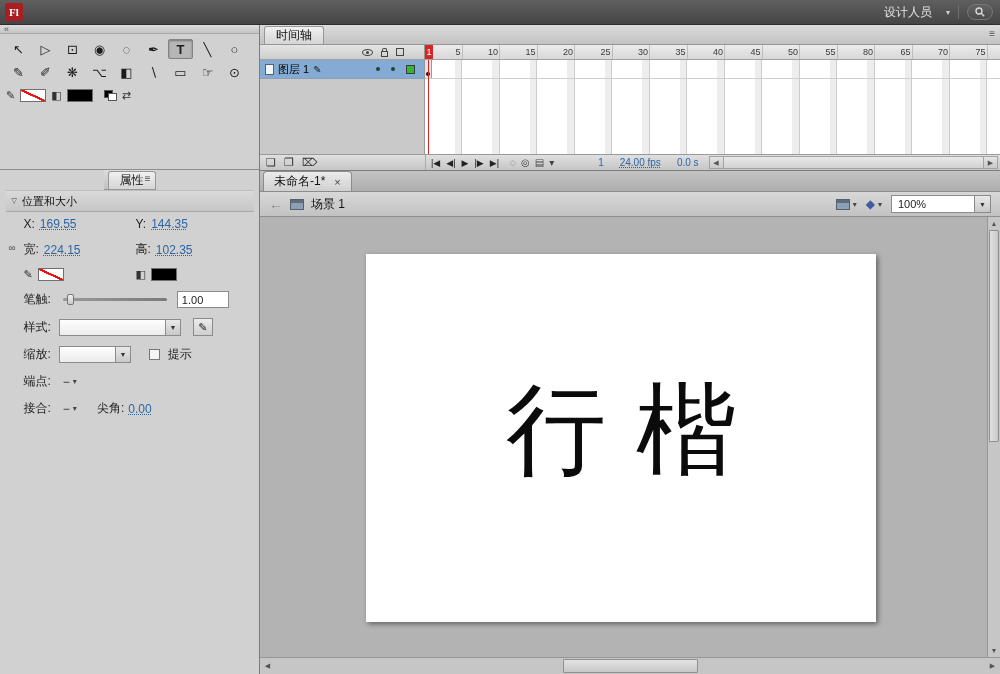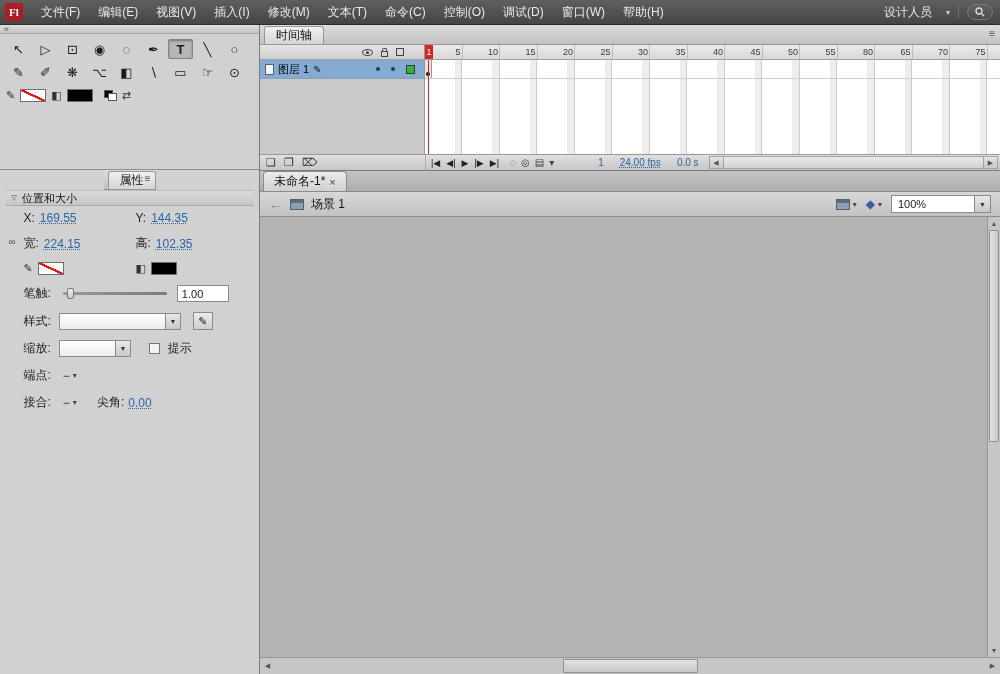--- a/index.html
+++ b/index.html
@@ -45,21 +45,21 @@
   .bw-default::before { content:""; position:absolute; left:0; top:0; width:7px; height:6px; background:#000; border:1px solid #555; }
   .bw-default::after { content:""; position:absolute; right:0; bottom:0; width:7px; height:6px; background:#fff; border:1px solid #555; }
 
   
   .props-panel { flex:1; display:flex; flex-direction:column; min-height:0;align-items:center; }
   .props-body { flex:1; background:#d1d1d1; overflow:hidden; }
   .obj-row { display:flex; align-items:center; gap:18px; padding:9px 12px 11px; }
   .obj-icon { width:36px; height:31px; background:#eaeaea; border:1px solid #8a8a8a; position:relative; }
   .obj-icon::before { content:""; position:absolute; left:5px; top:4px; width:15px; height:13px; background:#ababab; border:1px solid #777; border-radius:3px; }
   .obj-icon::after { content:""; position:absolute; right:5px; bottom:4px; width:13px; height:13px; background:#bdbdbd; border:1px solid #777; border-radius:50%; }
-  .section-hd { height:16px; background:linear-gradient(#dadada,#c6c6c6); border-top:1px solid #bdbdbd; border-bottom:1px solid #a9a9a9; display:flex; align-items:center; gap:5px; padding-left:6px; font-size:11px; color:#111; }
+  .section-hd { height:22px; background:linear-gradient(#dadada,#c6c6c6); border-top:1px solid #bdbdbd; border-bottom:1px solid #a9a9a9; display:flex; align-items:center; gap:5px; padding-left:6px; font-size:11px; color:#111; }
   .tri { font-size:7px; color:#444; }
   .prow { display:flex; align-items:center; padding:5px 10px 5px 18px; gap:4px; position:relative; font-size:12px; }
   .pcell { width:108px; display:flex; gap:5px; align-items:center; }
   .hot { color:#2c66a5; text-decoration:underline dotted 1px; cursor:default; }
   .linkicon { position:absolute; left:3px; top:6px; font-size:10px; color:#555; }
   .plabel { color:#222; }
   .slider-track { width:104px; height:3px; background:linear-gradient(to right,#9a9a9a,#7a7a7a); border-radius:2px; position:relative; margin:0 6px 0 8px; }
   .slider-thumb { position:absolute; left:4px; top:-4px; width:7px; height:11px; background:linear-gradient(#f0f0f0,#c9c9c9); border:1px solid #777; border-radius:2px; }
   .numbox { width:52px; height:17px; background:#fff; border:1px solid #8b8b8b; font-size:11px; padding:0 4px; display:flex; align-items:center; }
   .dd { height:17px; background:linear-gradient(#fefefe,#ececec); border:1px solid #8b8b8b; position:relative; display:flex; align-items:center; padding:0 18px 0 5px; font-size:11px; }
@@ -104,21 +104,21 @@
   .playback { display:flex; align-items:center; gap:4px; margin-left:4px; font-size:9px; color:#222; }
   .playback span { padding:0 1px; }
   .onion { display:flex; align-items:center; gap:5px; margin-left:10px; font-size:10px; color:#444; }
   .tl-nums { display:flex; align-items:center; gap:16px; margin-left:44px; font-size:10px; }
   .tl-scroll { flex:1; height:13px; margin:0 2px 0 10px; background:#cfcfcf; border:1px solid #a3a3a3; display:flex; align-items:stretch; }
   .tl-scroll .arr { width:13px; display:flex; align-items:center; justify-content:center; font-size:7px; color:#555; background:linear-gradient(#e4e4e4,#c9c9c9); }
   .tl-scroll .thumb { flex:1; background:linear-gradient(#e9e9e9,#d2d2d2); border-left:1px solid #a3a3a3; border-right:1px solid #a3a3a3; }
 
   
   .doc-tabbar { height:21px; flex:0 0 21px; background:linear-gradient(#c3c3c3,#aeaeae); border-bottom:1px solid #8b8b8b; display:flex; align-items:flex-end; padding-left:3px; }
-  .doc-tab { height:20px; background:linear-gradient(#ebebeb,#d0d0d0); border:1px solid #8b8b8b; border-bottom:none; border-radius:4px 4px 0 0; display:flex; align-items:center; gap:4px; padding:8px 10px; font-size:12px; color:#111; }
+  .doc-tab { height:20px; background:linear-gradient(#ebebeb,#d0d0d0); border:1px solid #8b8b8b; border-bottom:none; border-radius:4px 4px 0 0; display:flex; align-items:center; gap:9px; padding:8px 10px; font-size:12px; color:#111; }
   .doc-close { font-size:11px; color:#444; }
   .edit-bar { height:25px; flex:0 0 25px; background:linear-gradient(#d8d8d8,#c2c2c2); border-bottom:1px solid #8d8d8d; display:flex; align-items:center; gap:7px; padding:0 9px; }
   .back-arrow { color:#8a8a8a; font-size:14px; }
   .icon-clap { width:14px; height:11px; background:#8ba0b5; border:1px solid #56616d; position:relative; }
   .icon-clap::before { content:""; position:absolute; left:0; top:0; right:0; height:3px; background:#5e6c7b; }
   .scene-name { font-size:12px; color:#111; }
   .edit-bar-right { margin-left:auto; display:flex; align-items:center; gap:9px; }
   .eb-btn { display:flex; align-items:center; gap:3px; font-size:12px; }
   .sym-diamond { color:#3d5fa0; font-size:12px; }
   .zoom-dd { width:100px; height:18px; background:#fff; border:1px solid #8b8b8b; display:flex; align-items:center; padding-left:6px; font-size:11px; position:relative; }
@@ -137,34 +137,20 @@
   .htrack { flex:1; display:flex; justify-content:center; }
   .hthumb { width:135px; margin:1px 0; background:linear-gradient(#e2e2e2,#c8c8c8); border:1px solid #8f8f8f; border-radius:1px; }
 </style>
 </head>
 <body>
 
 <div class="app">
 
   <header class="menubar">
     <div class="logo">Fl</div>
-    <nav class="menu-items">
-
-    <span class="menu-item">文件(F)</span>
-        <span class="menu-item">编辑(E)</span>
-        <span class="menu-item">视图(V)</span>
-        <span class="menu-item">插入(I)</span>
-        <span class="menu-item">修改(M)</span>
-        <span class="menu-item">文本(T)</span>
-        <span class="menu-item">命令(C)</span>
-        <span class="menu-item">控制(O)</span>
-        <span class="menu-item">调试(D)</span>
-        <span class="menu-item">窗口(W)</span>
-        <span class="menu-item">帮助(H)</span>
-      </nav>
     <div class="menubar-right">
       <div class="workspace">
         <span>设计人员</span>
         <span class="caret">▾</span>
       </div>
       <div class="mb-divider"></div>
       <div class="search-pill">
         <svg width="10" height="10" viewBox="0 0 10 10">
           <circle cx="4" cy="4" r="3" fill="none" stroke="#d8d8d8" stroke-width="1.4"></circle>
           <line x1="6.2" y1="6.2" x2="9.2" y2="9.2" stroke="#d8d8d8" stroke-width="1.4"></line>
@@ -422,20 +408,23 @@
             <span class="caret" style="color:#444">▾</span>
           </span>
           <span class="zoom-dd">
             <span>100%</span>
             <span class="dd-btn">▼</span>
           </span>
         </div>
       </div>
 
       <div class="stage-wrap">
+        <div class="stage">
+          <div class="stage-text">行楷</div>
+        </div>
         <div class="vscroll">
           <span class="arr">▲</span>
           <span class="vthumb"></span>
           <span class="arr" style="margin-top:auto;">▼</span>
         </div>
       </div>
 
       <div class="hscroll">
         <span class="arr">◀</span>
         <span class="htrack">

